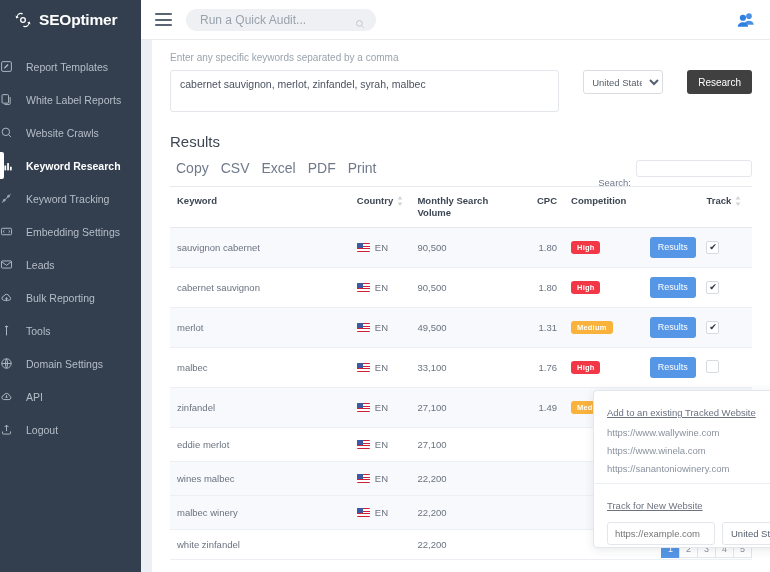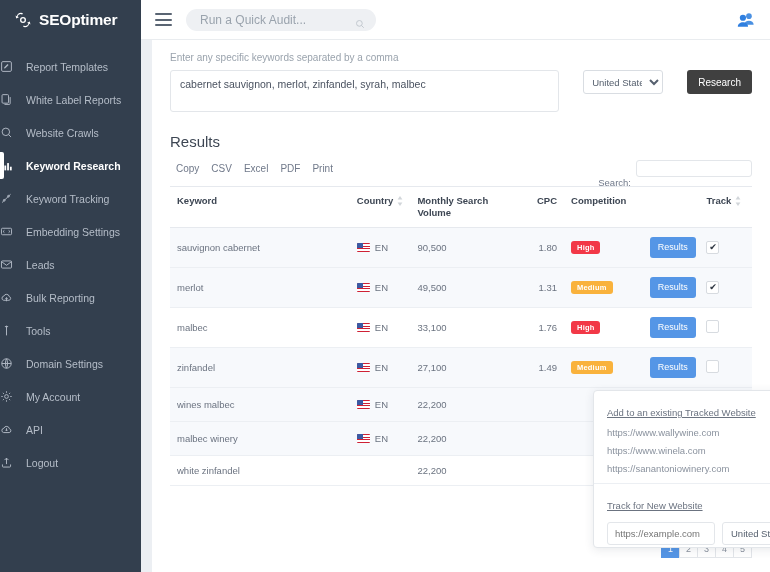--- a/index.html
+++ b/index.html
@@ -91,21 +91,21 @@
     height: 24px; padding: 0 11px; border: none; border-radius: 3px;
     background: #404040; color: #fff; font-size: 10px;
     font-family: "Liberation Sans", sans-serif; cursor: pointer; white-space: nowrap;
   }
 
   .results-title { font-size: 15px; color: #3d4653; margin: 21px 0 9px 0; font-weight: normal; }
 
   .table-tools { display: flex; align-items: center; height: 18px; }
   .tool-btns { display: flex; }
   .tool-btn {
-    font-size: 10px; color: #70798a; padding: 2px 6px;
+    font-size: 14px; color: #70798a; padding: 2px 6px;
     background: #fff; cursor: pointer; border: none;
     font-family: "Liberation Sans", sans-serif;
   }
   .tools-spacer { flex: 1 1 auto; }
   .search-wrap { display: flex; align-items: center; gap: 5px; }
   .search-label { font-size: 9.5px; color: #70798a; margin-top: 29px; }
   .search-input {
     width: 116px; height: 17px; border: 1px solid #e3e6ea; border-radius: 3px;
     outline: none; font-family: "Liberation Sans", sans-serif; font-size: 9px;
     padding: 0 5px; color: #4a5260;
@@ -326,29 +326,20 @@
       <div class="nav-item">
         <span class="ic">
           <svg viewBox="0 0 16 16" width="13" height="13" fill="none" stroke="#c5cdd8" stroke-width="1.2">
               <circle cx="8" cy="8" r="5.8"></circle>
               <path d="M2.2 8h11.6M8 2.2c1.7 2 1.7 9.6 0 11.6M8 2.2c-1.7 2-1.7 9.6 0 11.6"></path>
             </svg>
         </span>
         <span>Domain Settings</span>
       </div>
 
-      <div class="nav-item">
-        <span class="ic">
-          <svg viewBox="0 0 16 16" width="13" height="13" fill="none" stroke="#c5cdd8" stroke-width="1.2">
-              <circle cx="8" cy="8" r="2.3"></circle>
-              <path d="M8 1.6v1.8M8 12.6v1.8M1.6 8h1.8M12.6 8h1.8M3.5 3.5l1.3 1.3M11.2 11.2l1.3 1.3M12.5 3.5l-1.3 1.3M4.8 11.2l-1.3 1.3"></path>
-            </svg>
-        </span>
-        <span>My Account</span>
-      </div>
 
       <div class="nav-item">
         <span class="ic">
           <svg viewBox="0 0 16 16" width="13" height="13" fill="none" stroke="#c5cdd8" stroke-width="1.2">
               <path d="M4.4 11.8a2.7 2.7 0 0 1 .3-5.3 3.6 3.6 0 0 1 6.9.6 2.4 2.4 0 0 1-.3 4.7z"></path>
               <path d="M8 6.4v3.2M6.7 8.4L8 9.8l1.3-1.4"></path>
             </svg>
         </span>
         <span>API</span>
       </div>
@@ -493,20 +484,36 @@
                   </span>
                 </td>
                 <td>90,500</td>
                 <td class="num">1.80</td>
                 <td><span class="badge high">High</span></td>
                 <td><button class="btn-results">Results</button></td>
                 <td><span class="cbx checked">
                     <span class="mark">✔</span>
                   </span></td>
               </tr>
+              <tr class="even">
+                <td>cabernet sauvignon</td>
+                <td>
+                  <span class="flagcell">
+                    <span class="flag"></span>
+                    <span>EN</span>
+                  </span>
+                </td>
+                <td>90,500</td>
+                <td class="num">1.80</td>
+                <td><span class="badge high">High</span></td>
+                <td><button class="btn-results">Results</button></td>
+                <td><span class="cbx checked">
+                    <span class="mark">✔</span>
+                  </span></td>
+              </tr>
               <tr class="odd">
                 <td>merlot</td>
                 <td>
                   <span class="flagcell">
                     <span class="flag"></span>
                     <span>EN</span>
                   </span>
                 </td>
                 <td>49,500</td>
                 <td class="num">1.31</td>
@@ -537,20 +544,34 @@
                     <span class="flag"></span>
                     <span>EN</span>
                   </span>
                 </td>
                 <td>27,100</td>
                 <td class="num">1.49</td>
                 <td><span class="badge medium">Medium</span></td>
                 <td><button class="btn-results">Results</button></td>
                 <td><span class="cbx"></span></td>
               </tr>
+              <tr class="even">
+                <td>eddie merlot</td>
+                <td>
+                  <span class="flagcell">
+                    <span class="flag"></span>
+                    <span>EN</span>
+                  </span>
+                </td>
+                <td>27,100</td>
+                <td class="num"></td>
+                <td></td>
+                <td></td>
+                <td><span class="cbx"></span></td>
+              </tr>
               <tr class="odd">
                 <td>wines malbec</td>
                 <td>
                   <span class="flagcell">
                     <span class="flag"></span>
                     <span>EN</span>
                   </span>
                 </td>
                 <td>22,200</td>
                 <td class="num"></td>

